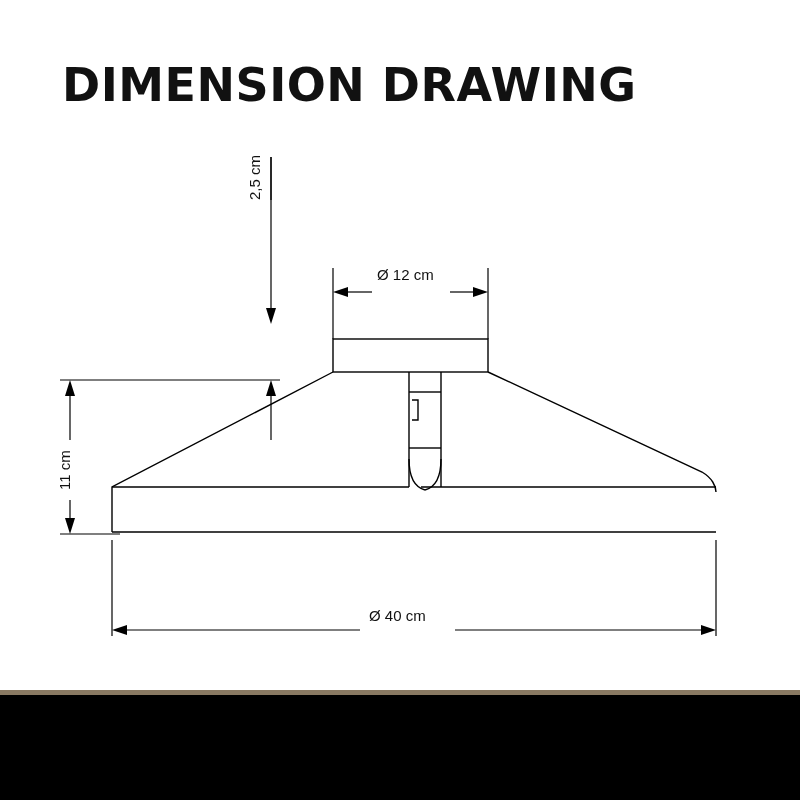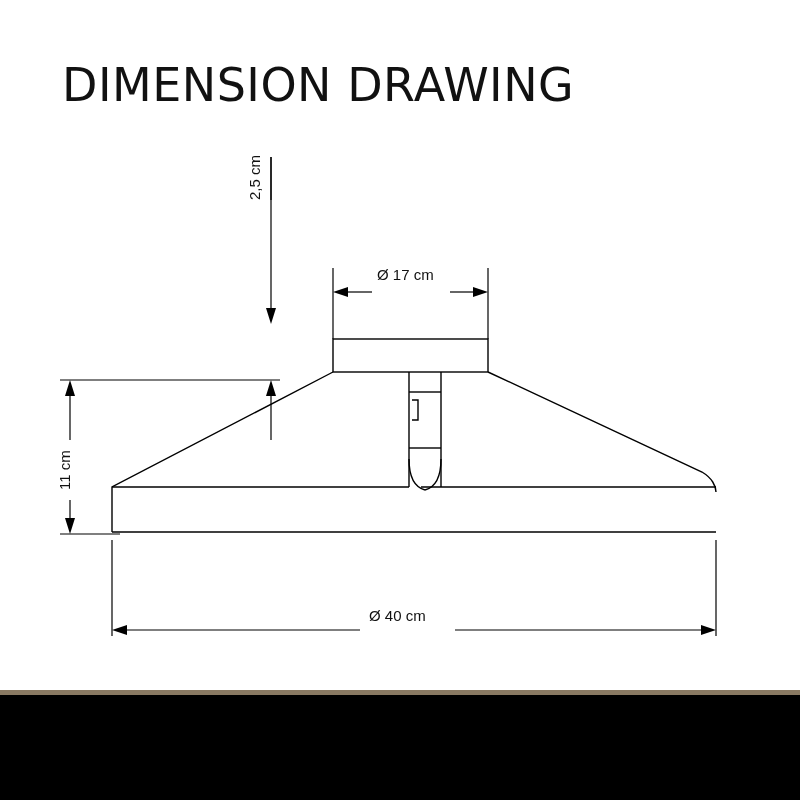--- a/index.html
+++ b/index.html
@@ -18,21 +18,21 @@
     width: 800px;
     height: 800px;
     background: #ffffff;
   }
   
   #title {
     position: absolute;
     left: 62px;
     top: 58px;
     font-size: 46px;
-    font-weight: normal;
+    font-weight: bold;
     letter-spacing: 0.5px;
     color: #111111;
     font-family: "DejaVu Sans", sans-serif;
     white-space: nowrap;
   }
   
   #drawing {
     position: absolute;
     left: 0;
     top: 0;
@@ -159,21 +159,21 @@
           <path d="M119 630 L360 630"></path>
           <path d="M455 630 L709 630"></path>
           <path d="M127 625 L112 630 L127 635 Z" fill="#000000" stroke="none"></path>
           <path d="M701 625 L716 630 L701 635 Z" fill="#000000" stroke="none"></path>
         </g>
 
       </g>
     </svg>
 
     <div class="dim-label" id="label-height-top">2,5 cm</div>
-    <div class="dim-label" id="label-top-diameter">Ø 17 cm</div>
+    <div class="dim-label" id="label-top-diameter">Ø 12 cm</div>
     <div class="dim-label" id="label-height-side">11 cm</div>
     <div class="dim-label" id="label-bottom-diameter">Ø 40 cm</div>
   </div>
 
   <div id="footer-rule"></div>
 
   <div id="footer">
 
     
 

